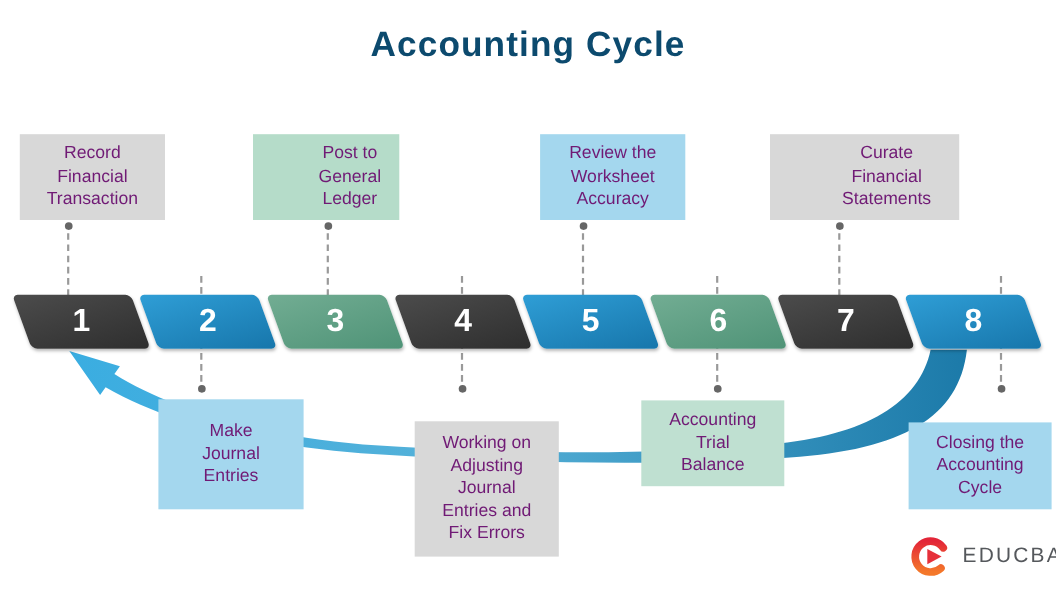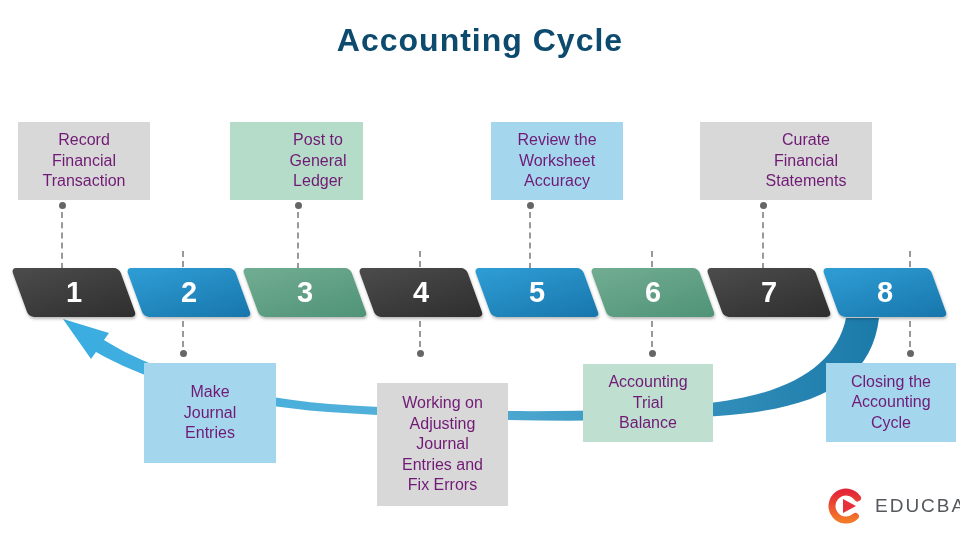--- a/index.html
+++ b/index.html
@@ -35,21 +35,21 @@
   .bg-green1{background:#b5dcc9;}
   .bg-green2{background:#bfe0d1;}
   .bg-blue{background:#a4d7ee;margin-left:26px;}
   .b1t{left:18px; top:122px;width:132px;height:78px;}
   .b3t{left:230px;top:122px;width:133px;height:78px;justify-content:flex-end;}
   .b5t{left:465px;top:122px;width:132px;height:78px;}
   .b7t{left:700px;top:122px;width:132px;height:78px;padding-left:40px;}
   .b2b{left:118px;top:363px;width:132px;height:100px;}
   .b4b{left:377px;top:363px;width:131px;height:123px;margin-top:20px;}
   .b6b{left:583px;top:364px;width:130px;height:78px;}
-  .b8b{left:800px;top:363px;width:130px;height:79px;}
+  .b8b{left:800px;top:384px;width:130px;height:79px;}
 
   
   .connector{position:absolute;width:8px;display:flex;flex-direction:column;align-items:center;z-index:1;}
   .connector .dot{width:7px;height:7px;border-radius:50%;background:#666666;flex:none;}
   .connector .line{width:0;border-left:2px dashed #999999;}
   .conn-top{top:202px;}
   .conn-top .line{height:57px;margin-top:3px;}
   .conn-bottom{top:251px;}
   .conn-bottom .line{height:96px;margin-bottom:3px;}
   .ct1{left:58px}.ct3{left:294px}.ct5{left:526px}.ct7{left:759px}

